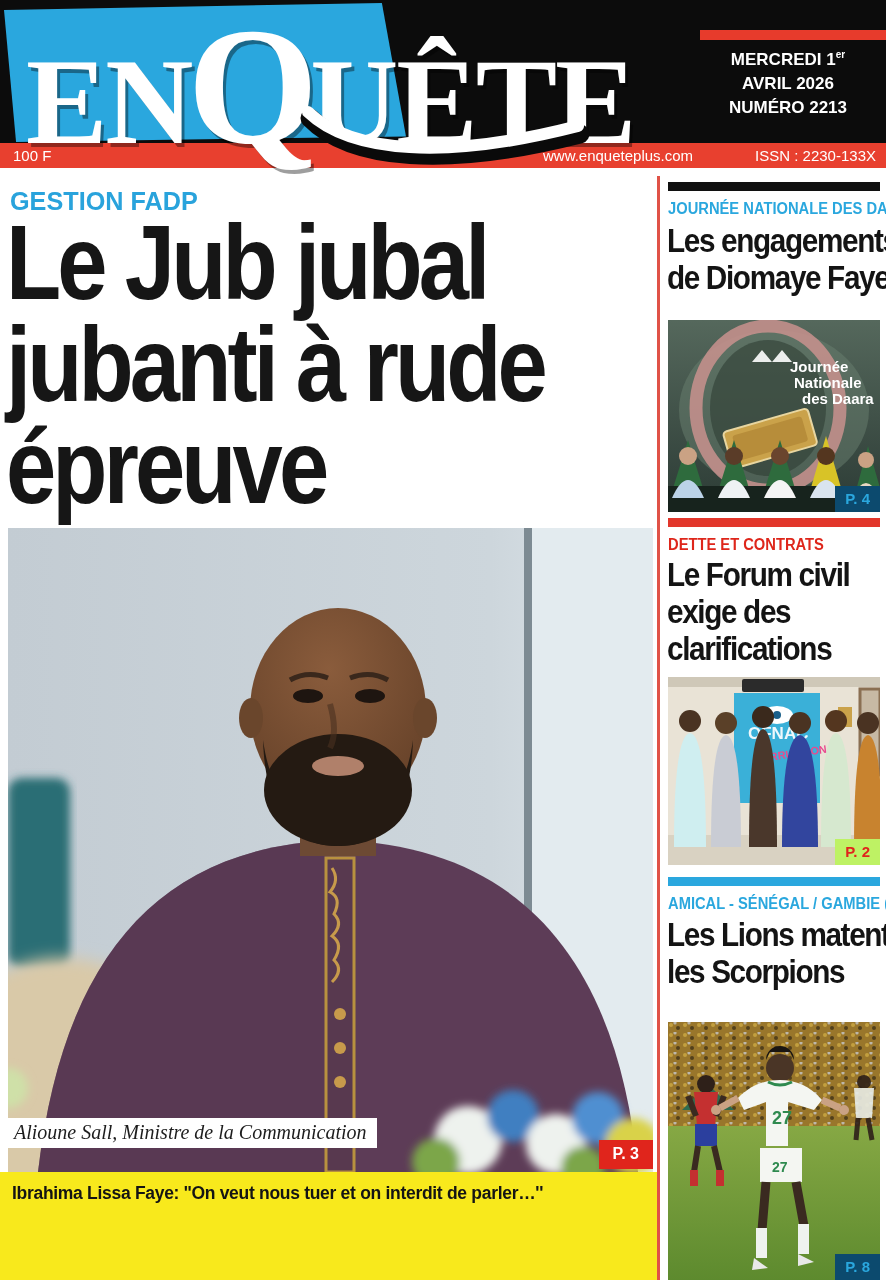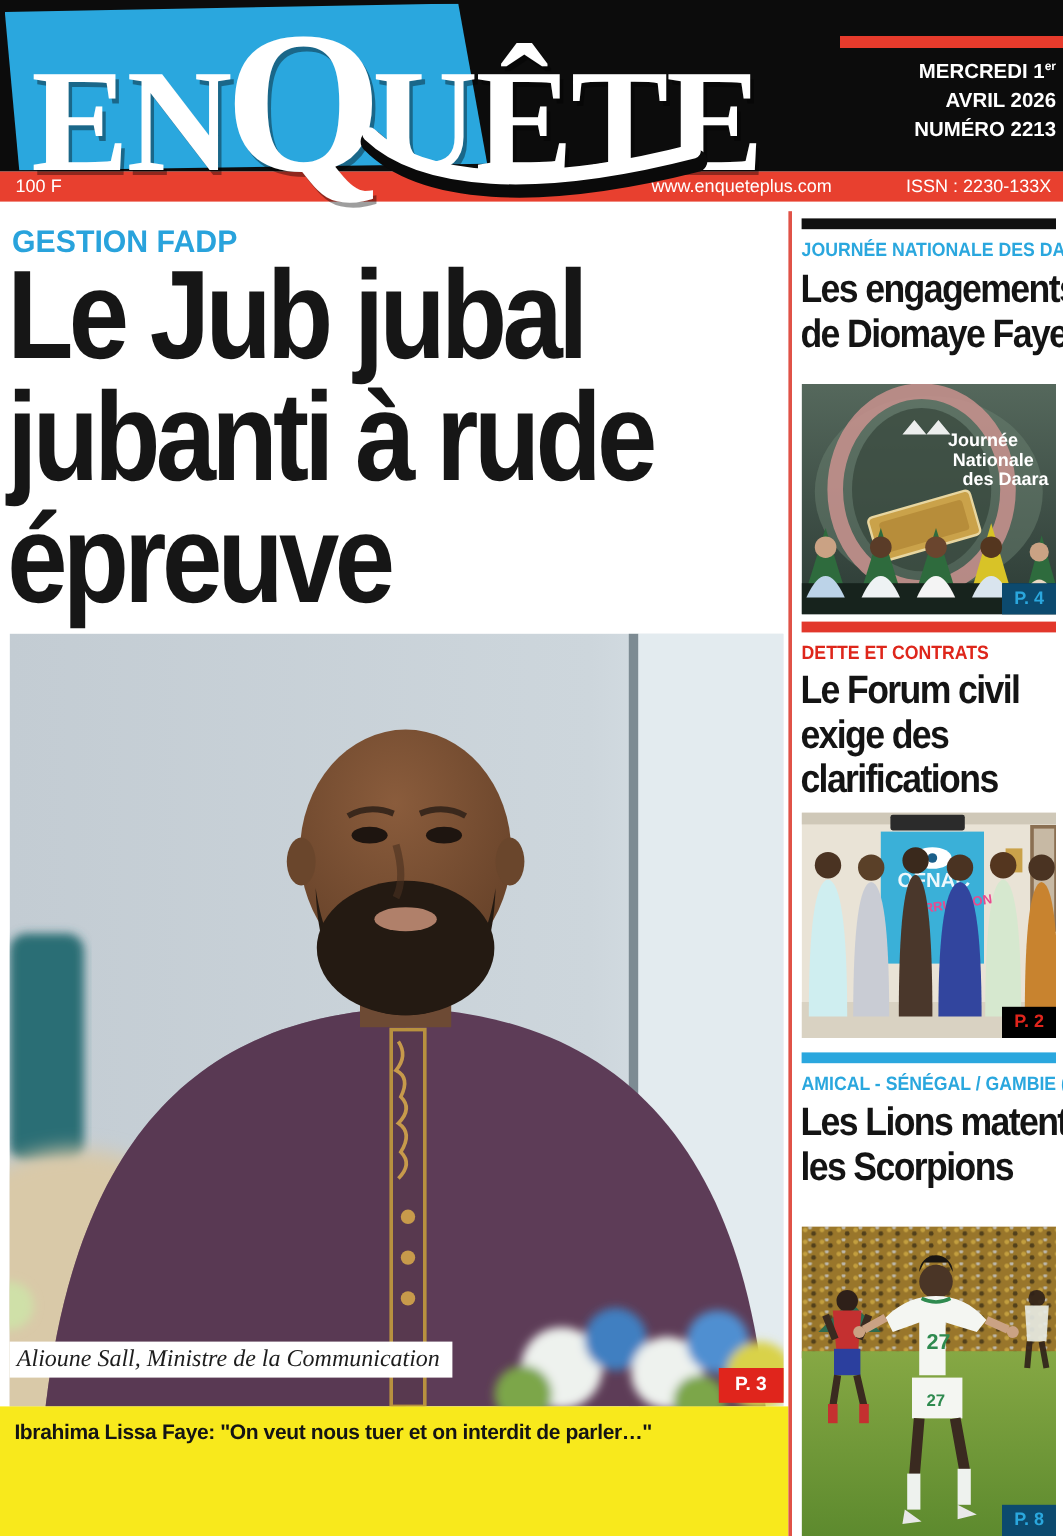--- a/index.html
+++ b/index.html
@@ -11,21 +11,21 @@
   .cyan-shape{position:absolute;left:4px;top:3px;width:402px;height:139px;background:#2AA7DE;
               clip-path:polygon(0% 5%,94% 0%,100% 96%,3% 100%);}
   .logo{position:absolute;left:26px;top:2px;display:flex;align-items:baseline;color:#fff;
         font-family:"Liberation Serif",serif;font-weight:bold;line-height:1;
         text-shadow:3px 4px 0 rgba(0,0,0,0.38);white-space:nowrap;z-index:2;}
   .logo .l-en{font-size:122px;letter-spacing:-2px;}
   .logo .l-q{font-size:168px;margin:0 -8px 0 -4px;}
   .logo .l-uete{font-size:122px;letter-spacing:-2px;}
   .swash{position:absolute;left:296px;top:100px;z-index:3;}
   .red-stripe{position:absolute;left:700px;top:30px;width:186px;height:10px;background:#E73B2C;}
-  .date-block{position:absolute;right:6px;top:48px;width:184px;text-align:right;color:#fff;
+  .date-block{position:absolute;right:6px;top:48px;width:184px;text-align:center;color:#fff;
               font-weight:bold;font-size:17px;line-height:1.42;letter-spacing:0;}
   .date-block sup{font-size:10px;}
 
   
   .price-bar{position:absolute;left:0;top:143px;width:886px;height:25px;background:#E8402F;
              color:#fff;font-weight:normal;font-size:15px;}
   .price-bar .price{position:absolute;left:13px;top:0;line-height:25px;}
   .price-bar .site{position:absolute;left:543px;top:0;line-height:25px;}
   .price-bar .issn{position:absolute;right:10px;top:0;line-height:25px;}
 
@@ -53,21 +53,21 @@
 
   
   .sb-bar{position:absolute;left:668px;width:212px;height:9px;}
   .sb-kicker{left:668px;font-size:16px;transform:scaleX(.92);}
   .sb-head{position:absolute;left:667px;color:#141414;font-weight:bold;font-size:33px;
            line-height:1.12;letter-spacing:-1.5px;transform:scaleX(.90);
            transform-origin:left top;white-space:nowrap;}
   .sb-photo{position:absolute;left:668px;width:212px;}
   .sb-photo svg{display:block;}
   .pref-white-cyan{right:0;bottom:0;background:#0c4a6e;color:#2AA7DE;}
-  .pref-white-red{right:0;bottom:0;background:#000000;color:#E0251C;}
+  .pref-white-red{right:0;bottom:0;background:#bef264;color:#E0251C;}
   .c-cyan{color:#2AA7DE;}
   .c-red{color:#DE261B;}
   .bg-black{background:#101010;}
   .bg-red{background:#E2372B;}
   .bg-cyan{background:#2AA7DE;}
 </style>
 </head>
 <body>
 
 <div class="page">

